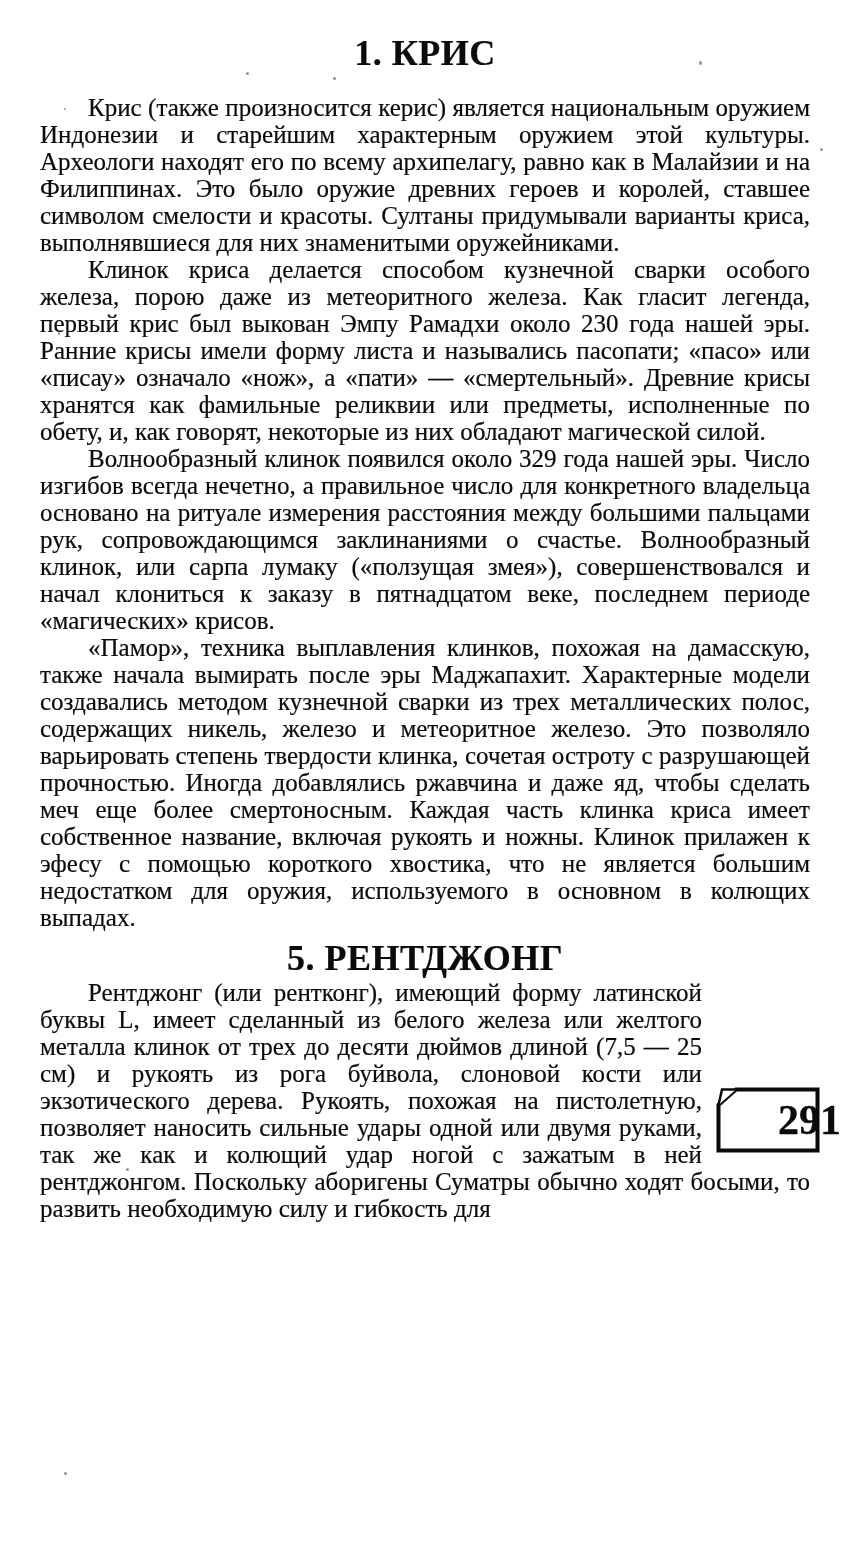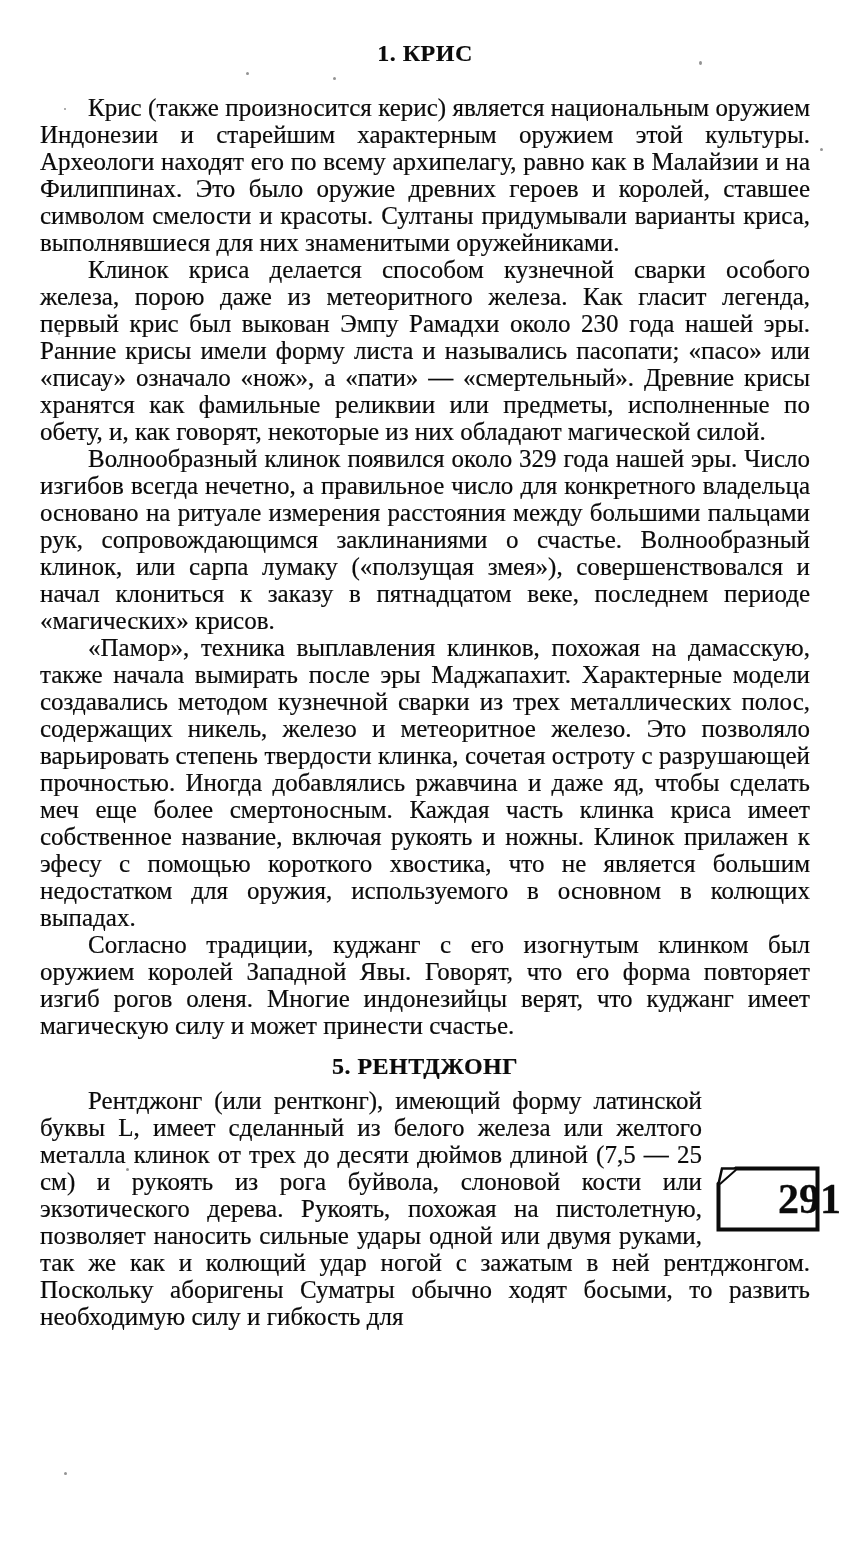--- a/index.html
+++ b/index.html
@@ -15,21 +15,21 @@
     color: #0b0b0b;
     overflow: hidden;
   }
   .page {
     position: absolute;
     left: 40px;
     top: 38px;
     width: 770px;
   }
   .heading {
-    font-size: 24px;
+    font-size: 36px;
     line-height: 30px;
     font-weight: bold;
     text-align: center;
     margin: 12px 0 6px 0;
     letter-spacing: 0.5px;
     -webkit-text-stroke: 0.2px #0b0b0b;
   }
   .heading.first {
     margin-top: 0;
     margin-bottom: 26px;
@@ -40,21 +40,21 @@
     text-align: justify;
     text-indent: 48px;
     margin: 0;
     -webkit-text-stroke: 0.2px #0b0b0b;
   }
   
   .pagebox {
     float: right;
     width: 94px;
     height: 66px;
-    margin-top: 79px;
+    margin-top: 108px;
     margin-left: 14px;
     margin-bottom: 2px;
     position: relative;
   }
   .pagebox svg {
     position: absolute;
     left: 0;
     top: 0;
     display: block;
   }
@@ -84,21 +84,20 @@
 <div class="page">
 
   <div class="heading first">1. КРИС</div>
 
   <p class="para">Крис (также произносится керис) является национальным оружием Индонезии и старейшим характерным оружием этой культуры. Археологи находят его по всему архипелагу, равно как в Малайзии и на Филиппинах. Это было оружие древних героев и королей, ставшее символом смелости и красоты. Султаны придумывали варианты криса, выполнявшиеся для них знаменитыми оружейниками.</p>
   <p class="para">Клинок криса делается способом кузнечной сварки особого железа, порою даже из метеоритного железа. Как гласит легенда, первый крис был выкован Эмпу Рамадхи около 230 года нашей эры. Ранние крисы имели форму листа и назывались пасопати; «пасо» или «писау» означало «нож», а «пати» — «смертельный». Древние крисы хранятся как фамильные реликвии или предметы, исполненные по обету, и, как говорят, некоторые из них обладают магической силой.</p>
   <p class="para">Волнообразный клинок появился около 329 года нашей эры. Число изгибов всегда нечетно, а правильное число для конкретного владельца основано на ритуале измерения расстояния между большими пальцами рук, сопровождающимся заклинаниями о счастье. Волнообразный клинок, или сарпа лумаку («ползущая змея»), совершенствовался и начал клониться к заказу в пятнадцатом веке, последнем периоде «магических» крисов.</p>
   <p class="para">«Памор», техника выплавления клинков, похожая на дамасскую, также начала вымирать после эры Маджапахит. Характерные модели создавались методом кузнечной сварки из трех металлических полос, содержащих никель, железо и метеоритное железо. Это позволяло варьировать степень твердости клинка, сочетая остроту с разрушающей прочностью. Иногда добавлялись ржавчина и даже яд, чтобы сделать меч еще более смертоносным. Каждая часть клинка криса имеет собственное название, включая рукоять и ножны. Клинок прилажен к эфесу с помощью короткого хвостика, что не является большим недостатком для оружия, используемого в основном в колющих выпадах.</p>
 
 
-  <p class="para">Согласно традиции, куджанг с его изогнутым клинком был оружием королей Западной Явы. Говорят, что его форма повторяет изгиб рогов оленя. Многие индонезийцы верят, что куджанг имеет магическую силу и может принести счастье.</p>
 
   <div class="heading">5. РЕНТДЖОНГ</div>
 
   <p class="para">
     <span class="pagebox">
       <svg width="104" height="66" viewBox="0 0 104 66">
         <path d="M 20 2.5 L 101.5 2.5 L 101.5 63.5 L 2.5 63.5 L 2.5 18 Z" fill="#ffffff" stroke="#0b0b0b" stroke-width="4" stroke-linejoin="miter"></path>
         <path d="M 20 2.5 L 6 2.5 L 2.5 18" fill="#ffffff" stroke="#0b0b0b" stroke-width="2.5" stroke-linejoin="miter"></path>
       </svg>
       <span class="num">291</span>

